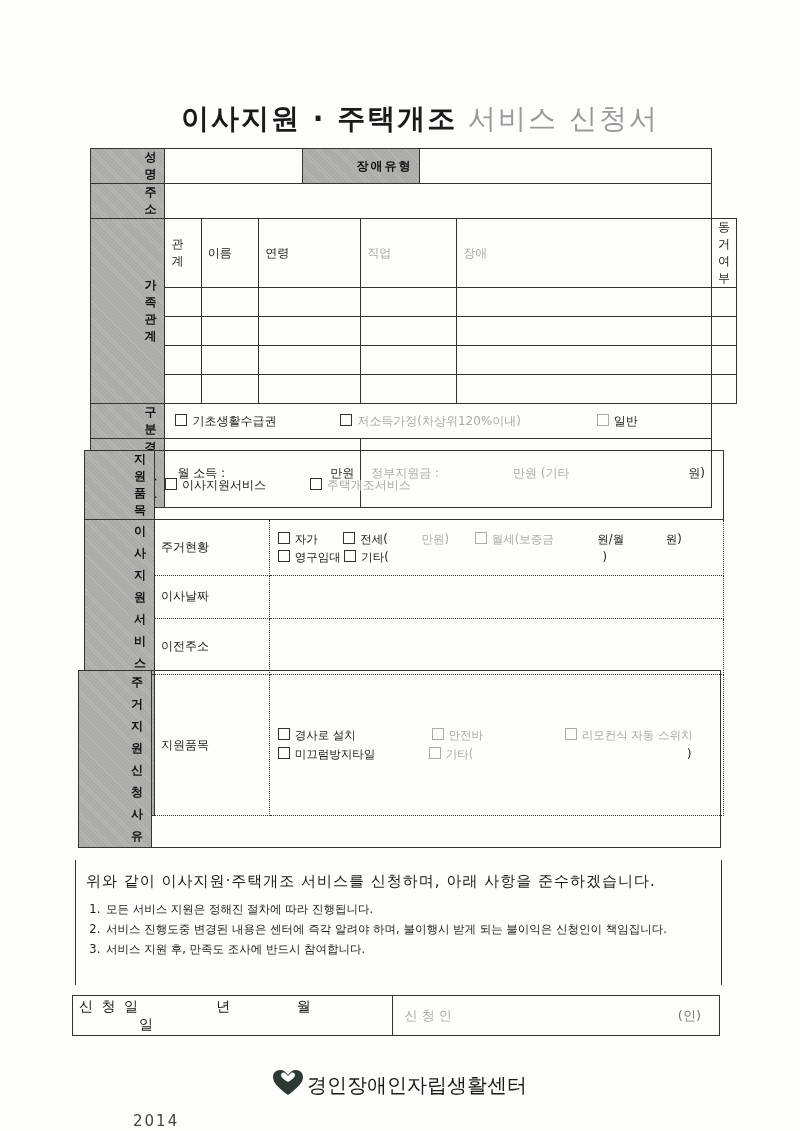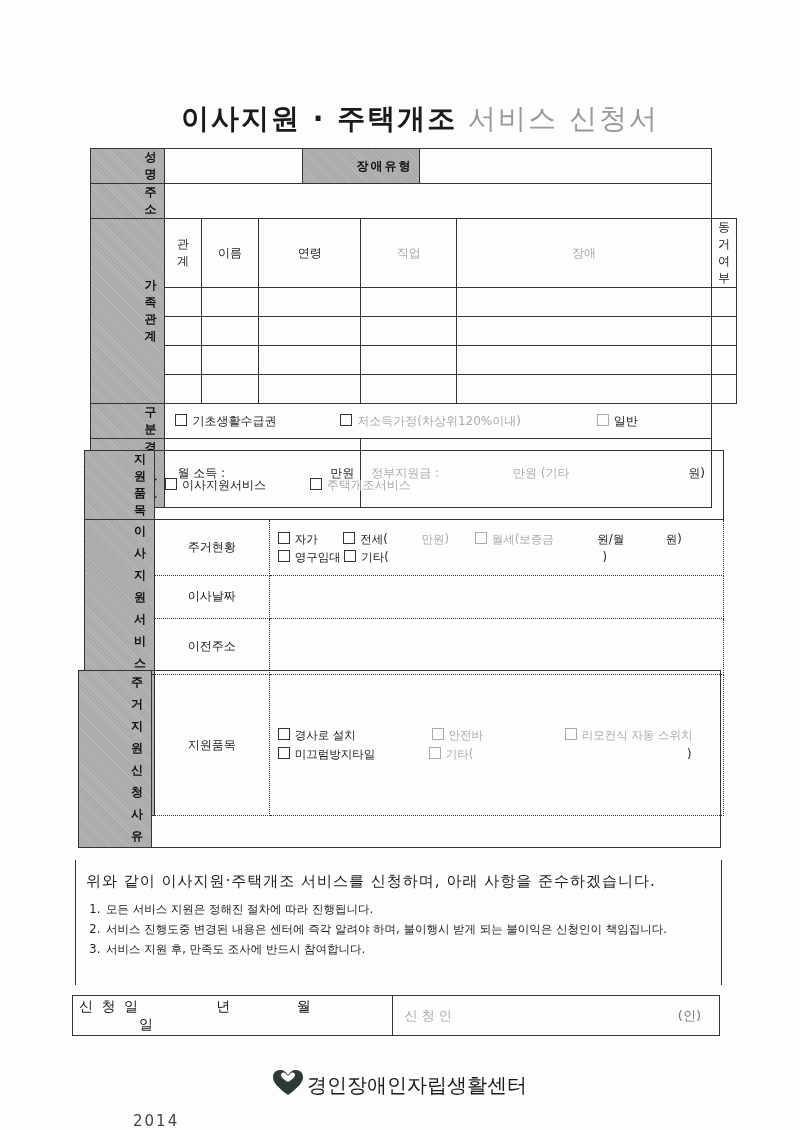--- a/index.html
+++ b/index.html
@@ -4,21 +4,21 @@
 <style>
   html,body{margin:0;padding:0;}
   body{width:800px;height:1131px;background:#fdfdfc;position:relative;overflow:hidden;
     font-family:"DejaVu Sans","Liberation Sans",sans-serif;color:#1a1a1a;}
   .title{position:absolute;left:0;width:800px;top:100px;text-align:center;font-size:28px;font-weight:bold;letter-spacing:2px;padding-left:20px;}
   .title .faded{color:#9a9a9a;font-weight:normal;}
   table{border-collapse:collapse;position:absolute;}
   td{border:1px solid #333;font-size:12px;padding:0 6px;height:100%;}
   .hd{background:#a9aaa7;background-image:repeating-linear-gradient(45deg,rgba(255,255,255,.18) 0 1px,transparent 1px 3px);
       text-align:right;font-weight:bold;font-size:12px;letter-spacing:2px;color:#111;padding-left:46px;}
-  .c{text-align:center;font-family:Liberation Serif, serif;}
+  .c{font-family:Liberation Serif, serif;}
   .fade{color:#aaa;}
   .dot{border-style:dotted;}
   .cb{display:inline-block;width:10px;height:10px;border:1px solid #333;margin-right:5px;vertical-align:-1px;}
   .cb.f{border-color:#aaa;}
   .opt{display:inline-block;margin-right:22px;}
   .decl{position:absolute;left:75px;top:860px;width:645px;height:125px;border-left:1px solid #333;border-right:1px solid #333;}
   .decl .main{font-size:15px;margin:12px 0 0 10px;letter-spacing:1px;}
   .decl ol{margin:8px 0 0 0;padding-left:28px;font-size:11.5px;line-height:20px;}
   .decl ol li{padding-left:2px;}
   .footer{position:absolute;top:1070px;left:0;width:800px;text-align:center;font-size:20px;}

